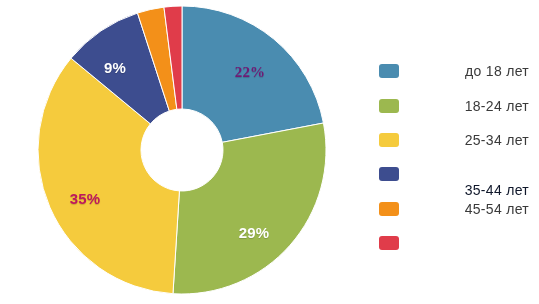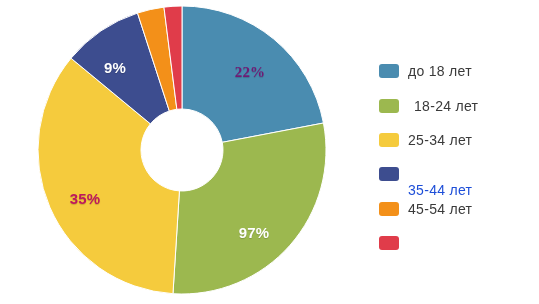--- a/index.html
+++ b/index.html
@@ -45,20 +45,21 @@
   #legend {
     position: absolute;
     left: 379px;
     top: 54px;
     width: 150px;
   }
   .legend-row {
     display: flex;
     align-items: center;
     height: 34.4px;
+    justify-content: space-between;
   }
   .legend-swatch {
     width: 20px;
     height: 14px;
     border-radius: 3px;
     flex: 0 0 auto;
     margin-right: 9px;
   }
   .legend-label {
     font-family: "Liberation Sans", sans-serif;
@@ -77,42 +78,42 @@
     <svg id="donut-svg" width="365" height="304" viewBox="0 0 365 304">
         <path d="M 182 6 A 144 144 0 0 1 323.4493641049312 123.01709069965565 L 222.27377727987624 142.3173661019853 A 41 41 0 0 0 182 109 Z" fill="#4a8cb0" stroke="#ffffff" stroke-width="1"></path>
         <path d="M 323.4493641049312 123.01709069965565 A 144 144 0 0 1 172.9581651877789 293.71584889367114 L 179.42558869929815 190.91909586555914 A 41 41 0 0 0 222.27377727987624 142.3173661019853 Z" fill="#9cb84f" stroke="#ffffff" stroke-width="1"></path>
         <path d="M 172.9581651877789 293.71584889367114 A 144 144 0 0 1 71.04609304028627 58.21094547618878 L 150.40895704619263 123.86561642030375 A 41 41 0 0 0 179.42558869929815 190.91909586555914 Z" fill="#f5cb3d" stroke="#ffffff" stroke-width="1"></path>
         <path d="M 71.04609304028627 58.21094547618878 A 144 144 0 0 1 137.5015528100074 13.047861653497932 L 169.33030323062712 111.00668283189873 A 41 41 0 0 0 150.40895704619263 123.86561642030375 Z" fill="#3d4d8f" stroke="#ffffff" stroke-width="1"></path>
         <path d="M 137.5015528100074 13.047861653497932 A 144 144 0 0 1 163.95201436674 7.135483010715205 L 176.8613374238635 109.32329724610642 A 41 41 0 0 0 169.33030323062712 111.00668283189873 Z" fill="#f39019" stroke="#ffffff" stroke-width="1"></path>
         <path d="M 163.95201436674 7.135483010715205 A 144 144 0 0 1 181.99999999999986 6 L 181.99999999999994 109 A 41 41 0 0 0 176.8613374238635 109.32329724610642 Z" fill="#e03c4a" stroke="#ffffff" stroke-width="1"></path>
       </svg>
     <div id="slice-labels">
         <div class="slice-label" style="left: 250px; top: 72px; color: #701a75; font-family: Liberation Serif, serif;">22%</div>
-        <div class="slice-label" style="left: 254px; top: 232px; color: rgb(255, 255, 255);">97%</div>
+        <div class="slice-label" style="left: 254px; top: 232px; color: rgb(255, 255, 255);">29%</div>
         <div class="slice-label" style="left: 85px; top: 198px; color: #be185d;">35%</div>
         <div class="slice-label" style="left: 115px; top: 67px; color: rgb(255, 255, 255);">9%</div>
       </div>
   </div>
 
   <div id="legend">
       <div class="legend-row">
         <span class="legend-swatch" style="background: rgb(74, 140, 176);"></span>
         <span class="legend-label" style="color: rgb(58, 58, 58);">до 18 лет</span>
       </div>
       <div class="legend-row">
         <span class="legend-swatch" style="background: rgb(156, 184, 79);"></span>
         <span class="legend-label" style="color: rgb(58, 58, 58); margin-left: 6px;">18-24 лет</span>
       </div>
       <div class="legend-row">
         <span class="legend-swatch" style="background: rgb(245, 203, 61);"></span>
         <span class="legend-label" style="color: rgb(58, 58, 58);">25-34 лет</span>
       </div>
       <div class="legend-row">
         <span class="legend-swatch" style="background: rgb(61, 77, 143);"></span>
-        <span class="legend-label" style="color: #1d4ed8; margin-top: 32px;">35-44 лет</span>
+        <span class="legend-label" style="color: #0f172a; margin-top: 32px;">35-44 лет</span>
       </div>
       <div class="legend-row">
         <span class="legend-swatch" style="background: rgb(243, 144, 25);"></span>
         <span class="legend-label" style="color: rgb(58, 58, 58);">45-54 лет</span>
       </div>
       <div class="legend-row">
         <span class="legend-swatch" style="background: rgb(224, 60, 74);"></span>
       </div>
     </div>
 

